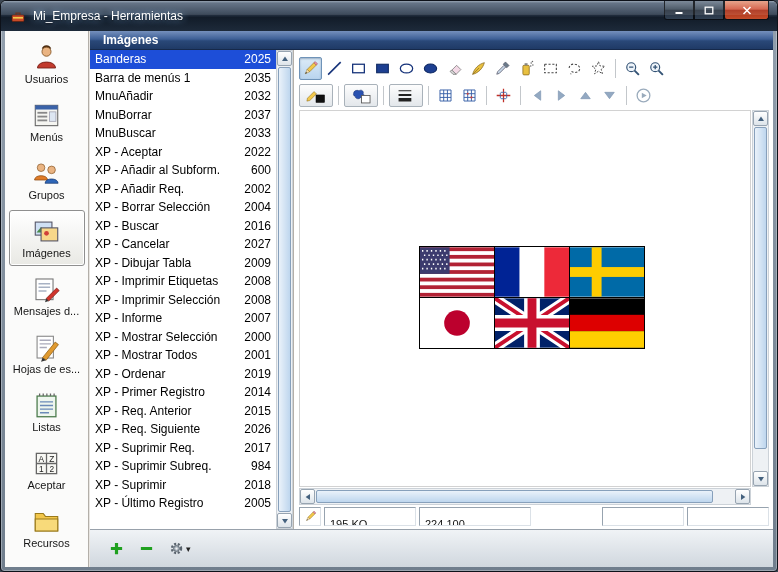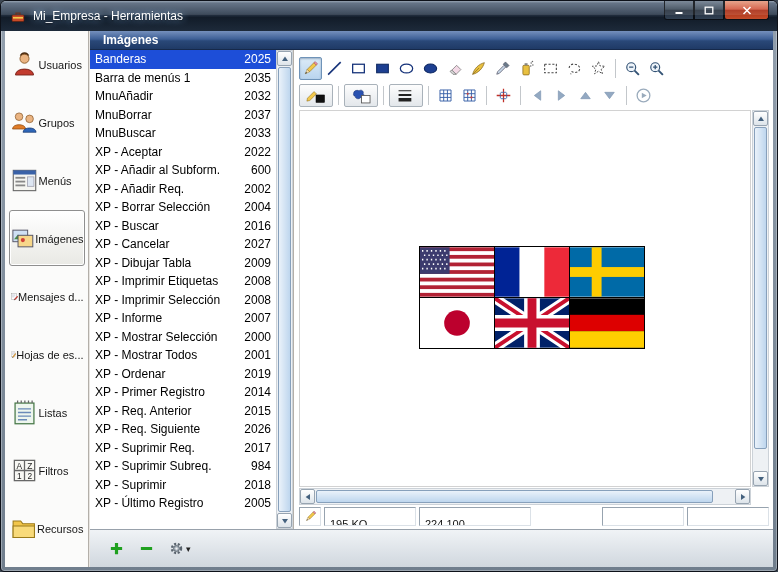--- a/index.html
+++ b/index.html
@@ -23,21 +23,21 @@
   .wc{background:linear-gradient(#6e7d8e,#3c4a5a 45%,#222d3b 52%,#314052)}
   .wc svg{width:10px;height:9px}
   .wc.min{border-radius:0 0 0 3px}
   .wc.close{width:45px;border-radius:0 0 3px 3px;background:linear-gradient(#e59a7f,#d3583f 45%,#a92b12 52%,#c24d2b)}
 
   
   .content{position:absolute;left:4px;right:4px;top:30px;bottom:4px;background:#e8e5e1}
 
   
   .sidebar{position:absolute;left:0;top:0;bottom:0;width:84px;background:#fbfbfa;border-right:1px solid #b3afa9;padding-top:5px}
-  .side-item{width:76px;margin:0 auto 2px;height:56px;display:flex;flex-direction:row;align-items:center;
+  .side-item{width:76px;margin:0 auto 2px;height:56px;display:flex;flex-direction:column;align-items:center;justify-content:center;
     border:1px solid transparent;border-radius:3px;cursor:default}
   .side-item.selected{border-color:#8f8f8f;background:linear-gradient(#ffffff,#e9e9e4);box-shadow:inset 0 0 0 1px #fff}
   .side-ico{width:29px;height:29px}
   .side-ico svg{width:100%;height:100%}
   .side-label{font-size:11px;color:#161616;margin-top:1px;white-space:nowrap}
 
   
   .main{position:absolute;left:85px;right:0;top:0;bottom:0}
   .panel-header{height:19px;background:linear-gradient(#7590bd 0%,#3d5f96 45%,#2a4878 55%,#1f3a66 100%);
     color:#fff;font-size:12px;font-weight:bold;line-height:19px;padding-left:13px;border-bottom:1px solid #16294a}
@@ -141,38 +141,38 @@
         <div class="side-item">
           <span class="side-ico"><svg viewBox="0 0 16 16">
               <path d="M5.4 3.2 a2.7 2.7 0 0 1 5.2 0z" fill="#4a2a10"></path>
               <circle cx="8" cy="4.8" r="2.5" fill="#eab482" stroke="#8a5a2a" stroke-width=".5"></circle>
               <path d="M3 13.8 C3 9.4 13 9.4 13 13.8 Z" fill="#c23b2e" stroke="#77231a" stroke-width=".5"></path>
             </svg></span>
           <span class="side-label">Usuarios</span>
         </div>
         <div class="side-item">
           <span class="side-ico"><svg viewBox="0 0 16 16">
-              <circle cx="5" cy="4.8" r="2.1" fill="#eab482" stroke="#8a5a2a" stroke-width=".4"></circle>
-              <path d="M1.4 11.6 C1.4 8.4 8.6 8.4 8.6 11.6Z" fill="#e07c28" stroke="#8a4a10" stroke-width=".4"></path>
-              <circle cx="10.8" cy="6" r="2.1" fill="#eab482" stroke="#8a5a2a" stroke-width=".4"></circle>
-              <path d="M7.2 13.4 C7.2 10.2 14.4 10.2 14.4 13.4Z" fill="#2e66b8" stroke="#1a3a70" stroke-width=".4"></path>
-            </svg></span>
-          <span class="side-label">Grupos</span>
-        </div>
-        <div class="side-item">
-          <span class="side-ico"><svg viewBox="0 0 16 16">
               <rect x="1.8" y="2.4" width="12.4" height="11.2" fill="#f5f5f1" stroke="#666" stroke-width=".6"></rect>
               <rect x="1.8" y="2.4" width="12.4" height="2.3" fill="#3a62a8"></rect>
               <rect x="3" y="6" width="5.4" height="1" fill="#888"></rect>
               <rect x="3" y="8.1" width="5.4" height="1" fill="#888"></rect>
               <rect x="3" y="10.2" width="5.4" height="1" fill="#888"></rect>
               <rect x="9.6" y="6" width="3.6" height="5.2" fill="#dde6f2" stroke="#99a" stroke-width=".4"></rect>
             </svg></span>
           <span class="side-label">Menús</span>
         </div>
+        <div class="side-item">
+          <span class="side-ico"><svg viewBox="0 0 16 16">
+              <circle cx="5" cy="4.8" r="2.1" fill="#eab482" stroke="#8a5a2a" stroke-width=".4"></circle>
+              <path d="M1.4 11.6 C1.4 8.4 8.6 8.4 8.6 11.6Z" fill="#e07c28" stroke="#8a4a10" stroke-width=".4"></path>
+              <circle cx="10.8" cy="6" r="2.1" fill="#eab482" stroke="#8a5a2a" stroke-width=".4"></circle>
+              <path d="M7.2 13.4 C7.2 10.2 14.4 10.2 14.4 13.4Z" fill="#2e66b8" stroke="#1a3a70" stroke-width=".4"></path>
+            </svg></span>
+          <span class="side-label">Grupos</span>
+        </div>
         <div class="side-item selected">
           <span class="side-ico"><svg viewBox="0 0 16 16">
               <rect x="1.8" y="2.8" width="9.2" height="7.2" fill="#cfe0f4" stroke="#556" stroke-width=".6"></rect>
               <path d="M2.5 8.5 L5 5.5 L7.5 8.5z" fill="#4a8a4a"></path>
               <rect x="5" y="6" width="9.2" height="7.2" fill="#f7d78a" stroke="#556" stroke-width=".6"></rect>
               <circle cx="8" cy="9" r="1.3" fill="#d04038"></circle>
             </svg></span>
           <span class="side-label">Imágenes</span>
         </div>
         <div class="side-item">
@@ -203,21 +203,21 @@
         </div>
         <div class="side-item">
           <span class="side-ico"><svg viewBox="0 0 16 16">
               <rect x="2.4" y="2.4" width="11.2" height="11.2" fill="#f8f8f4" stroke="#666" stroke-width=".7"></rect>
               <path d="M8 2.4v11.2 M2.4 8h11.2" stroke="#666" stroke-width=".7"></path>
               <text x="5.1" y="6.9" font-size="4.6" text-anchor="middle" fill="#222" font-family="Liberation Sans,sans-serif">A</text>
               <text x="10.9" y="6.9" font-size="4.6" text-anchor="middle" fill="#222" font-family="Liberation Sans,sans-serif">Z</text>
               <text x="5.1" y="12.7" font-size="4.6" text-anchor="middle" fill="#222" font-family="Liberation Sans,sans-serif">1</text>
               <text x="10.9" y="12.7" font-size="4.6" text-anchor="middle" fill="#222" font-family="Liberation Sans,sans-serif">2</text>
             </svg></span>
-          <span class="side-label">Filtros</span>
+          <span class="side-label">Aceptar</span>
         </div>
         <div class="side-item">
           <span class="side-ico"><svg viewBox="0 0 16 16">
               <path d="M1.8 3.6 h4.4 l1.2 1.6 H14.2 V13.2 H1.8 Z" fill="#f2c64a" stroke="#9a7a1a" stroke-width=".6"></path>
               <path d="M1.8 6.6 h12.4 V13.2 H1.8Z" fill="#f8da7a" stroke="#9a7a1a" stroke-width=".6"></path>
             </svg></span>
           <span class="side-label">Recursos</span>
         </div>
       </div>
 

